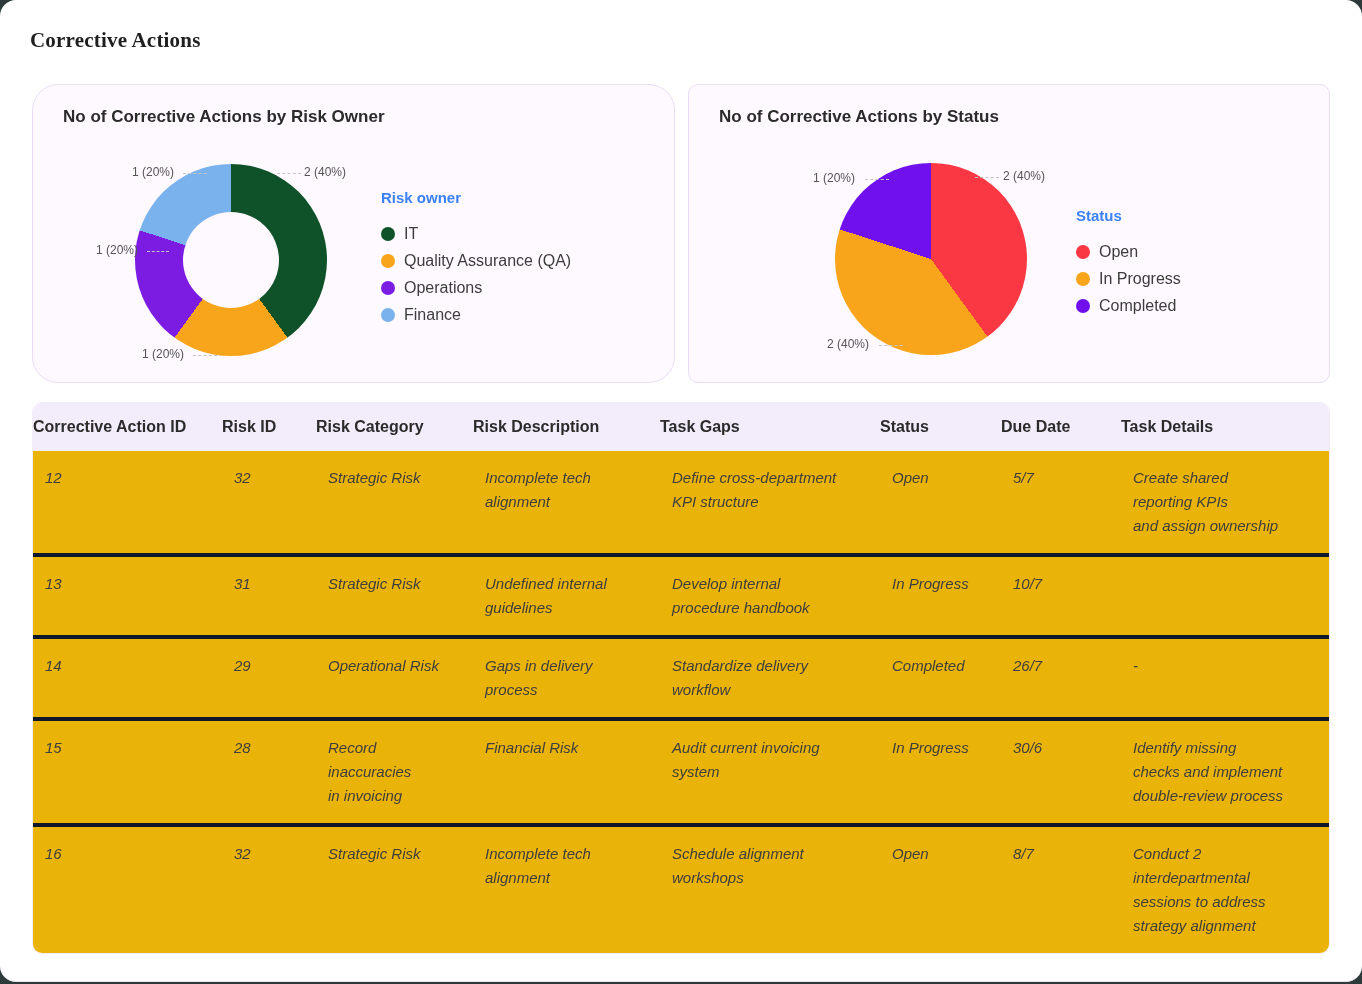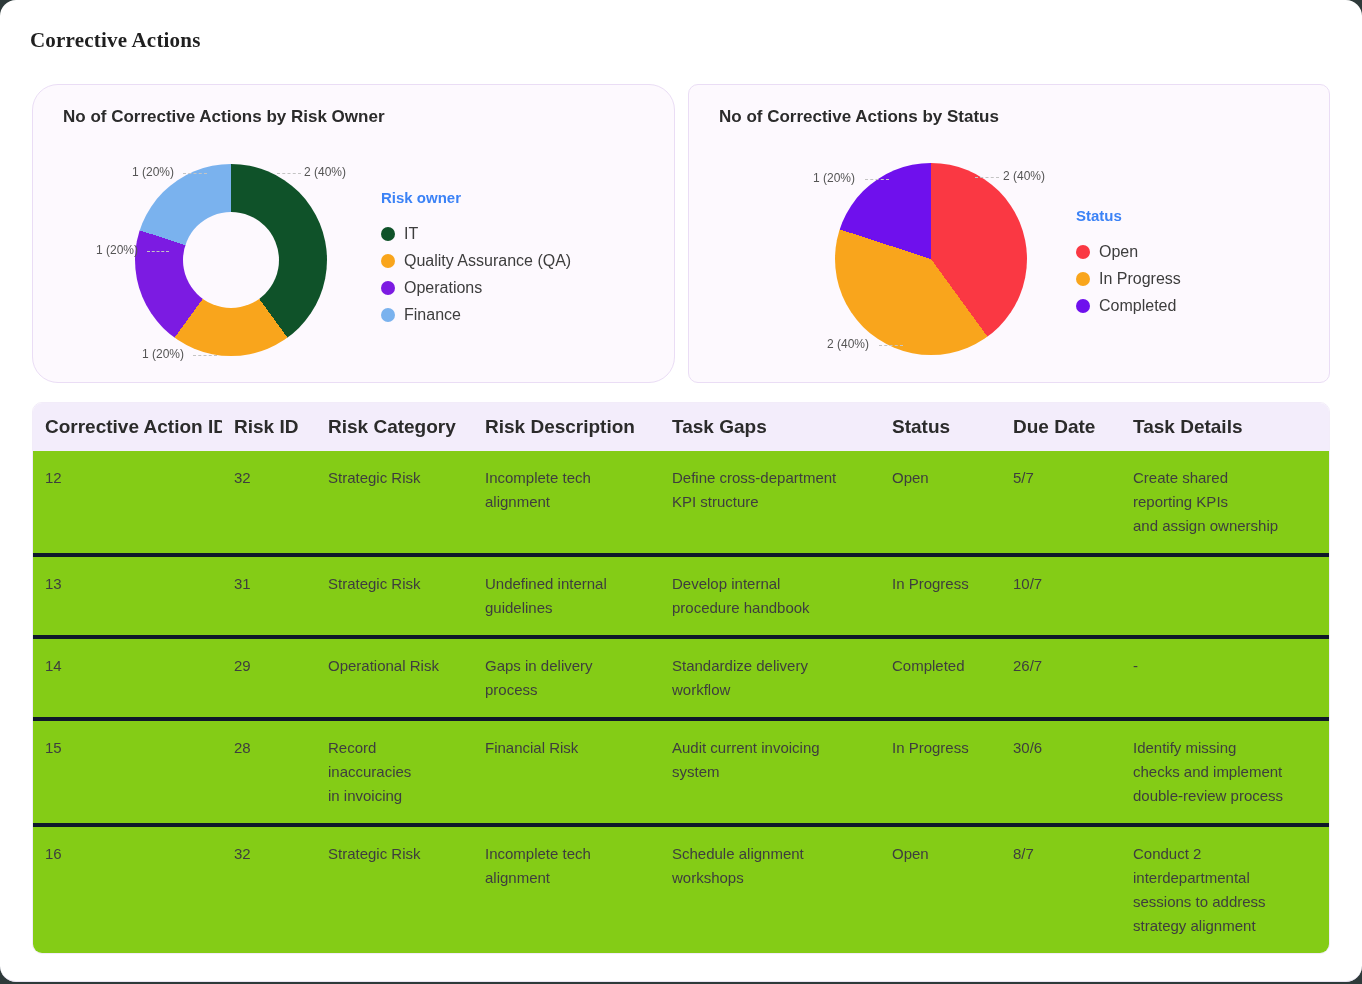--- a/index.html
+++ b/index.html
@@ -56,25 +56,25 @@
     position:absolute;left:32px;top:402px;width:1298px;
     border:1px solid #F2ECF9;border-radius:10px;overflow:hidden;
     box-sizing:border-box;background:#ffffff;
   }
   .grid-row{
     display:grid;
     grid-template-columns:189px 94px 157px 187px 220px 121px 120px 1fr;
   }
   .thead{background:#F3EDFB;}
   .th{
-    font-size:19px;font-weight:700;color:#2B2B2B;
-    line-height:48px;padding:0 12px;white-space:nowrap;
+    font-size:16px;font-weight:700;color:#2B2B2B;
+    line-height:48px;padding:0 0;white-space:nowrap;
     overflow:hidden;
   }
-  .trow{background:#84cc16;}
+  .trow{background:#eab308;font-style:italic;}
   .trow + .trow{border-top:4px solid #0f172a;}
   .td{
     font-size:15px;color:#3E3E3E;line-height:24px;
     padding:15px 12px;white-space:pre-line;
     min-height:46px;box-sizing:border-box;
   }
   .trow{min-height:76px;}
 </style>
 </head>
 <body>

